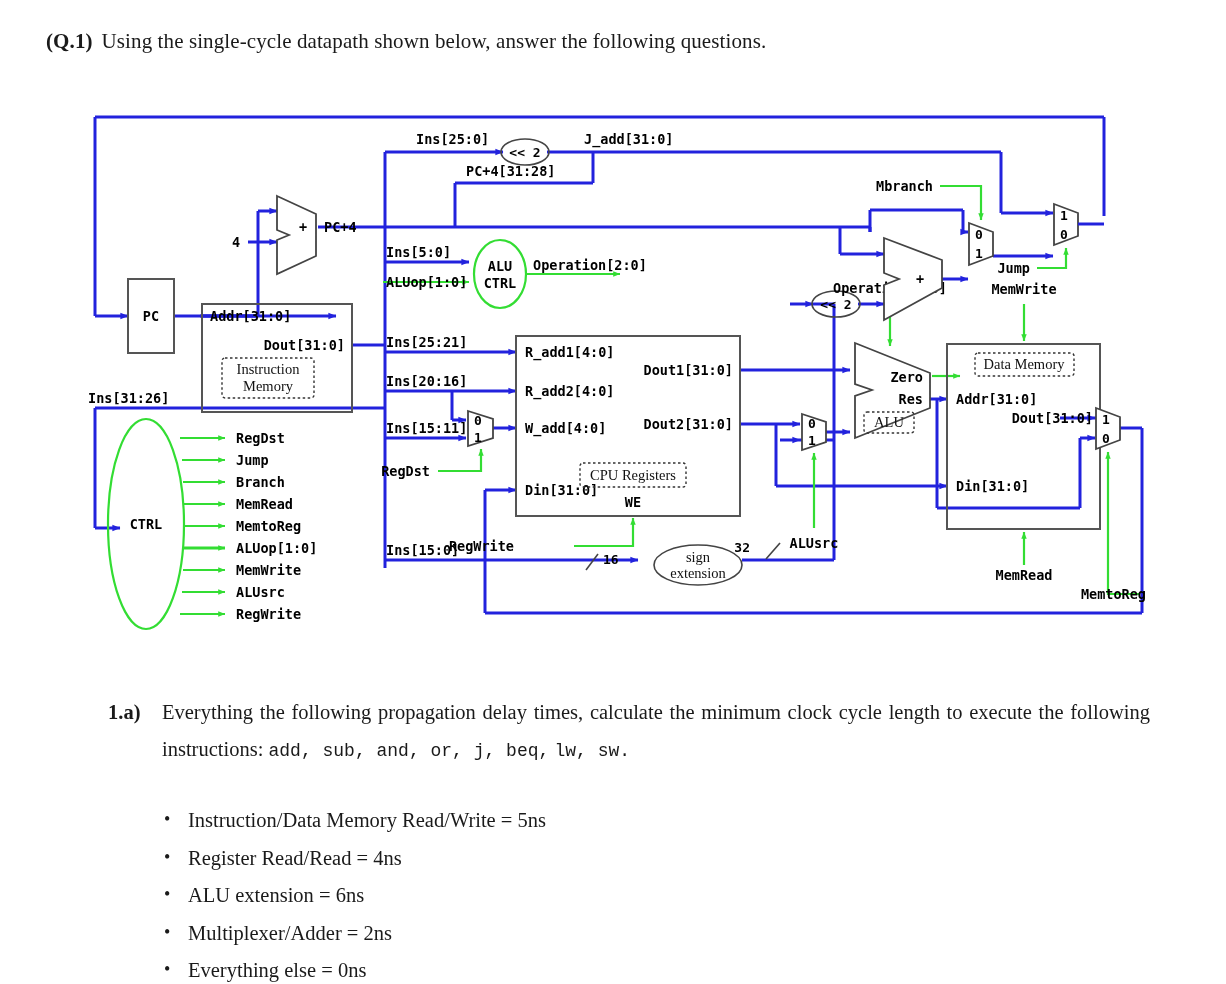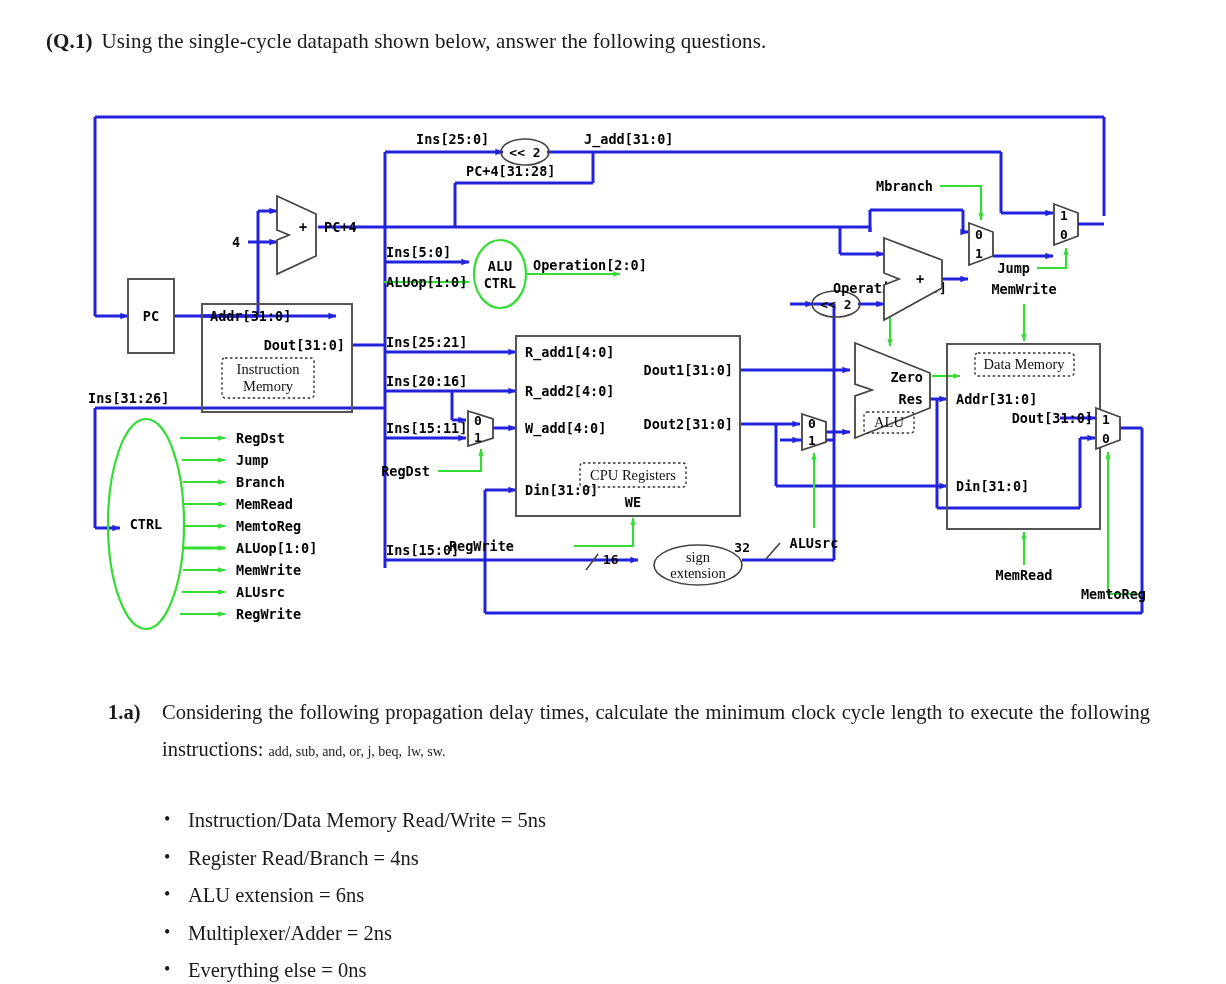--- a/index.html
+++ b/index.html
@@ -62,22 +62,22 @@
     font-weight: bold;
     font-size: 20.5px;
     text-align: center;
   }
   .subq .stext {
     margin-left: 54px;
     text-align: justify;
     text-justify: inter-word;
   }
   .mono {
-    font-family: Liberation Serif, serif;
-    font-size: 14px;
+    font-family: Liberation Mono, monospace;
+    font-size: 18px;
   }
   .bullets {
     position: absolute;
     left: 162px;
     top: 802px;
     width: 800px;
     list-style: none;
     margin: 0;
     padding: 0;
     font-size: 20.5px;
@@ -376,27 +376,27 @@
     <text class="tm" x="386" y="325">Ins[15:11]</text>
     <text class="tm" x="386" y="447">Ins[15:0]</text>
     <text class="tm" x="88" y="295" text-anchor="start">Ins[31:26]</text>
 
   </svg>
   </div>
 
   <div class="subq">
     <span class="slabel">1.a)</span>
     <div class="stext">
-      <span>Considering the following propagation delay times, calculate the minimum clock</span>
+      <span>Everything the following propagation delay times, calculate the minimum clock</span>
       <span>cycle length to execute the following instructions: </span><span class="mono">add, sub, and, or, j, beq,</span>
       <span class="mono">lw, sw.</span>
     </div>
   </div>
 
   <ul class="bullets">
     <li>Instruction/Data Memory Read/Write = 5ns</li>
-    <li>Register Read/Branch = 4ns</li>
+    <li>Register Read/Read = 4ns</li>
     <li>ALU extension = 6ns</li>
     <li>Multiplexer/Adder = 2ns</li>
     <li>Everything else = 0ns</li>
   </ul>
 
 </div>
 
 </body></html>

